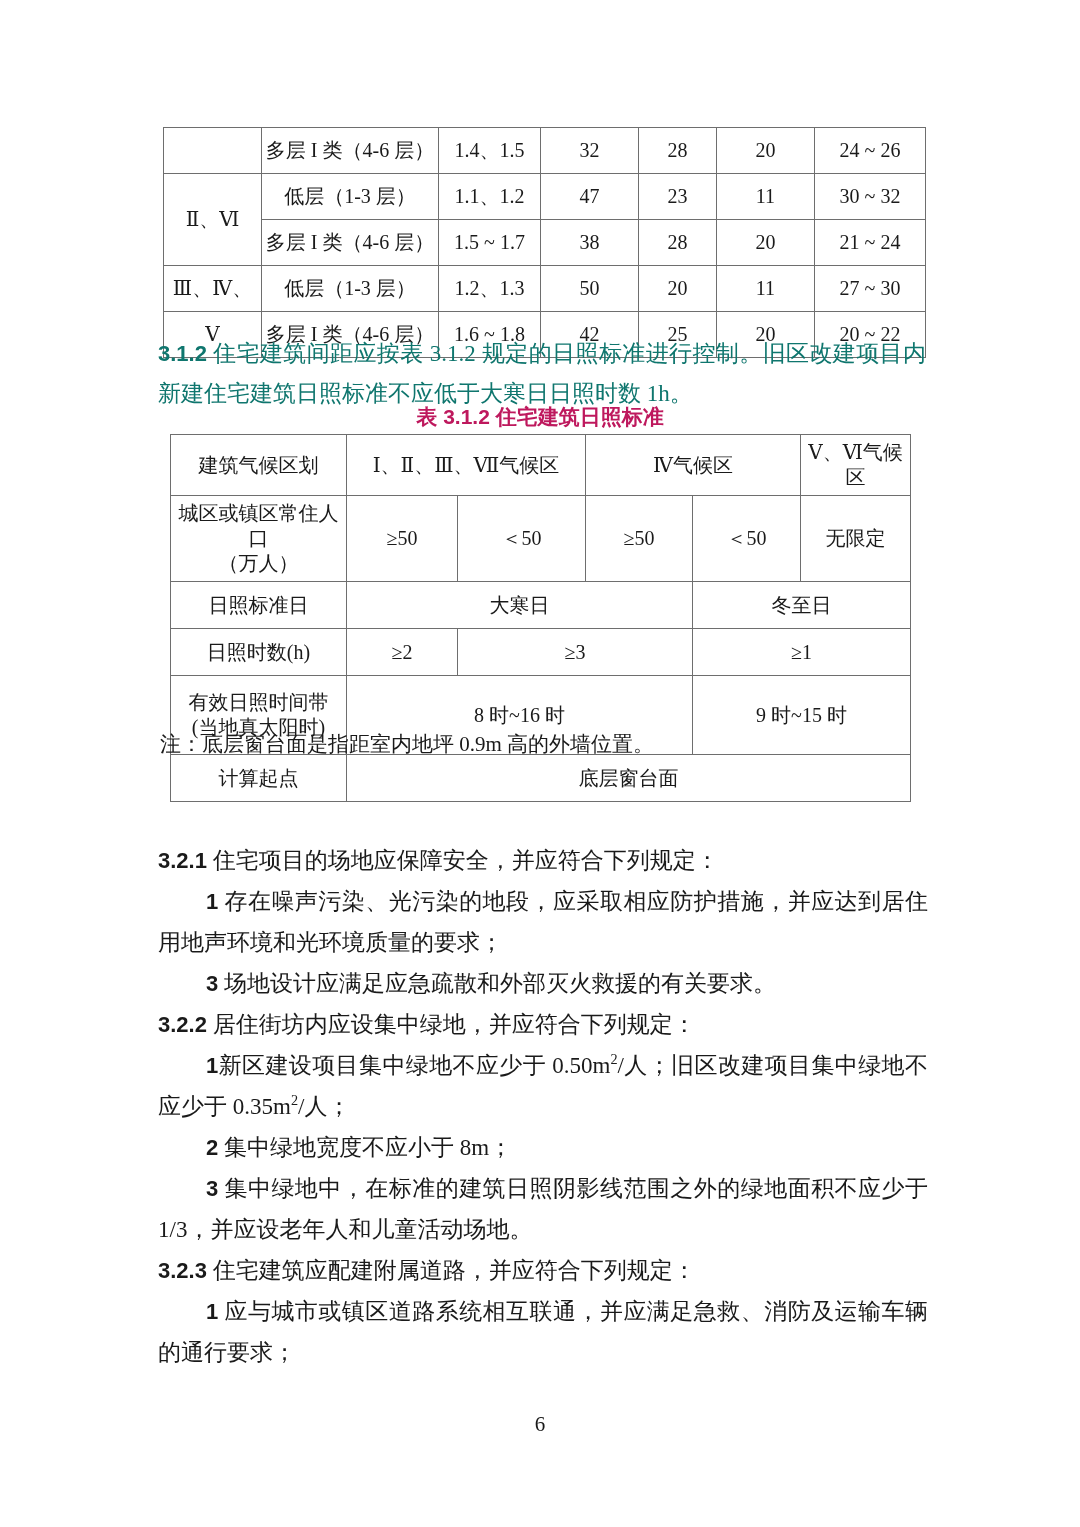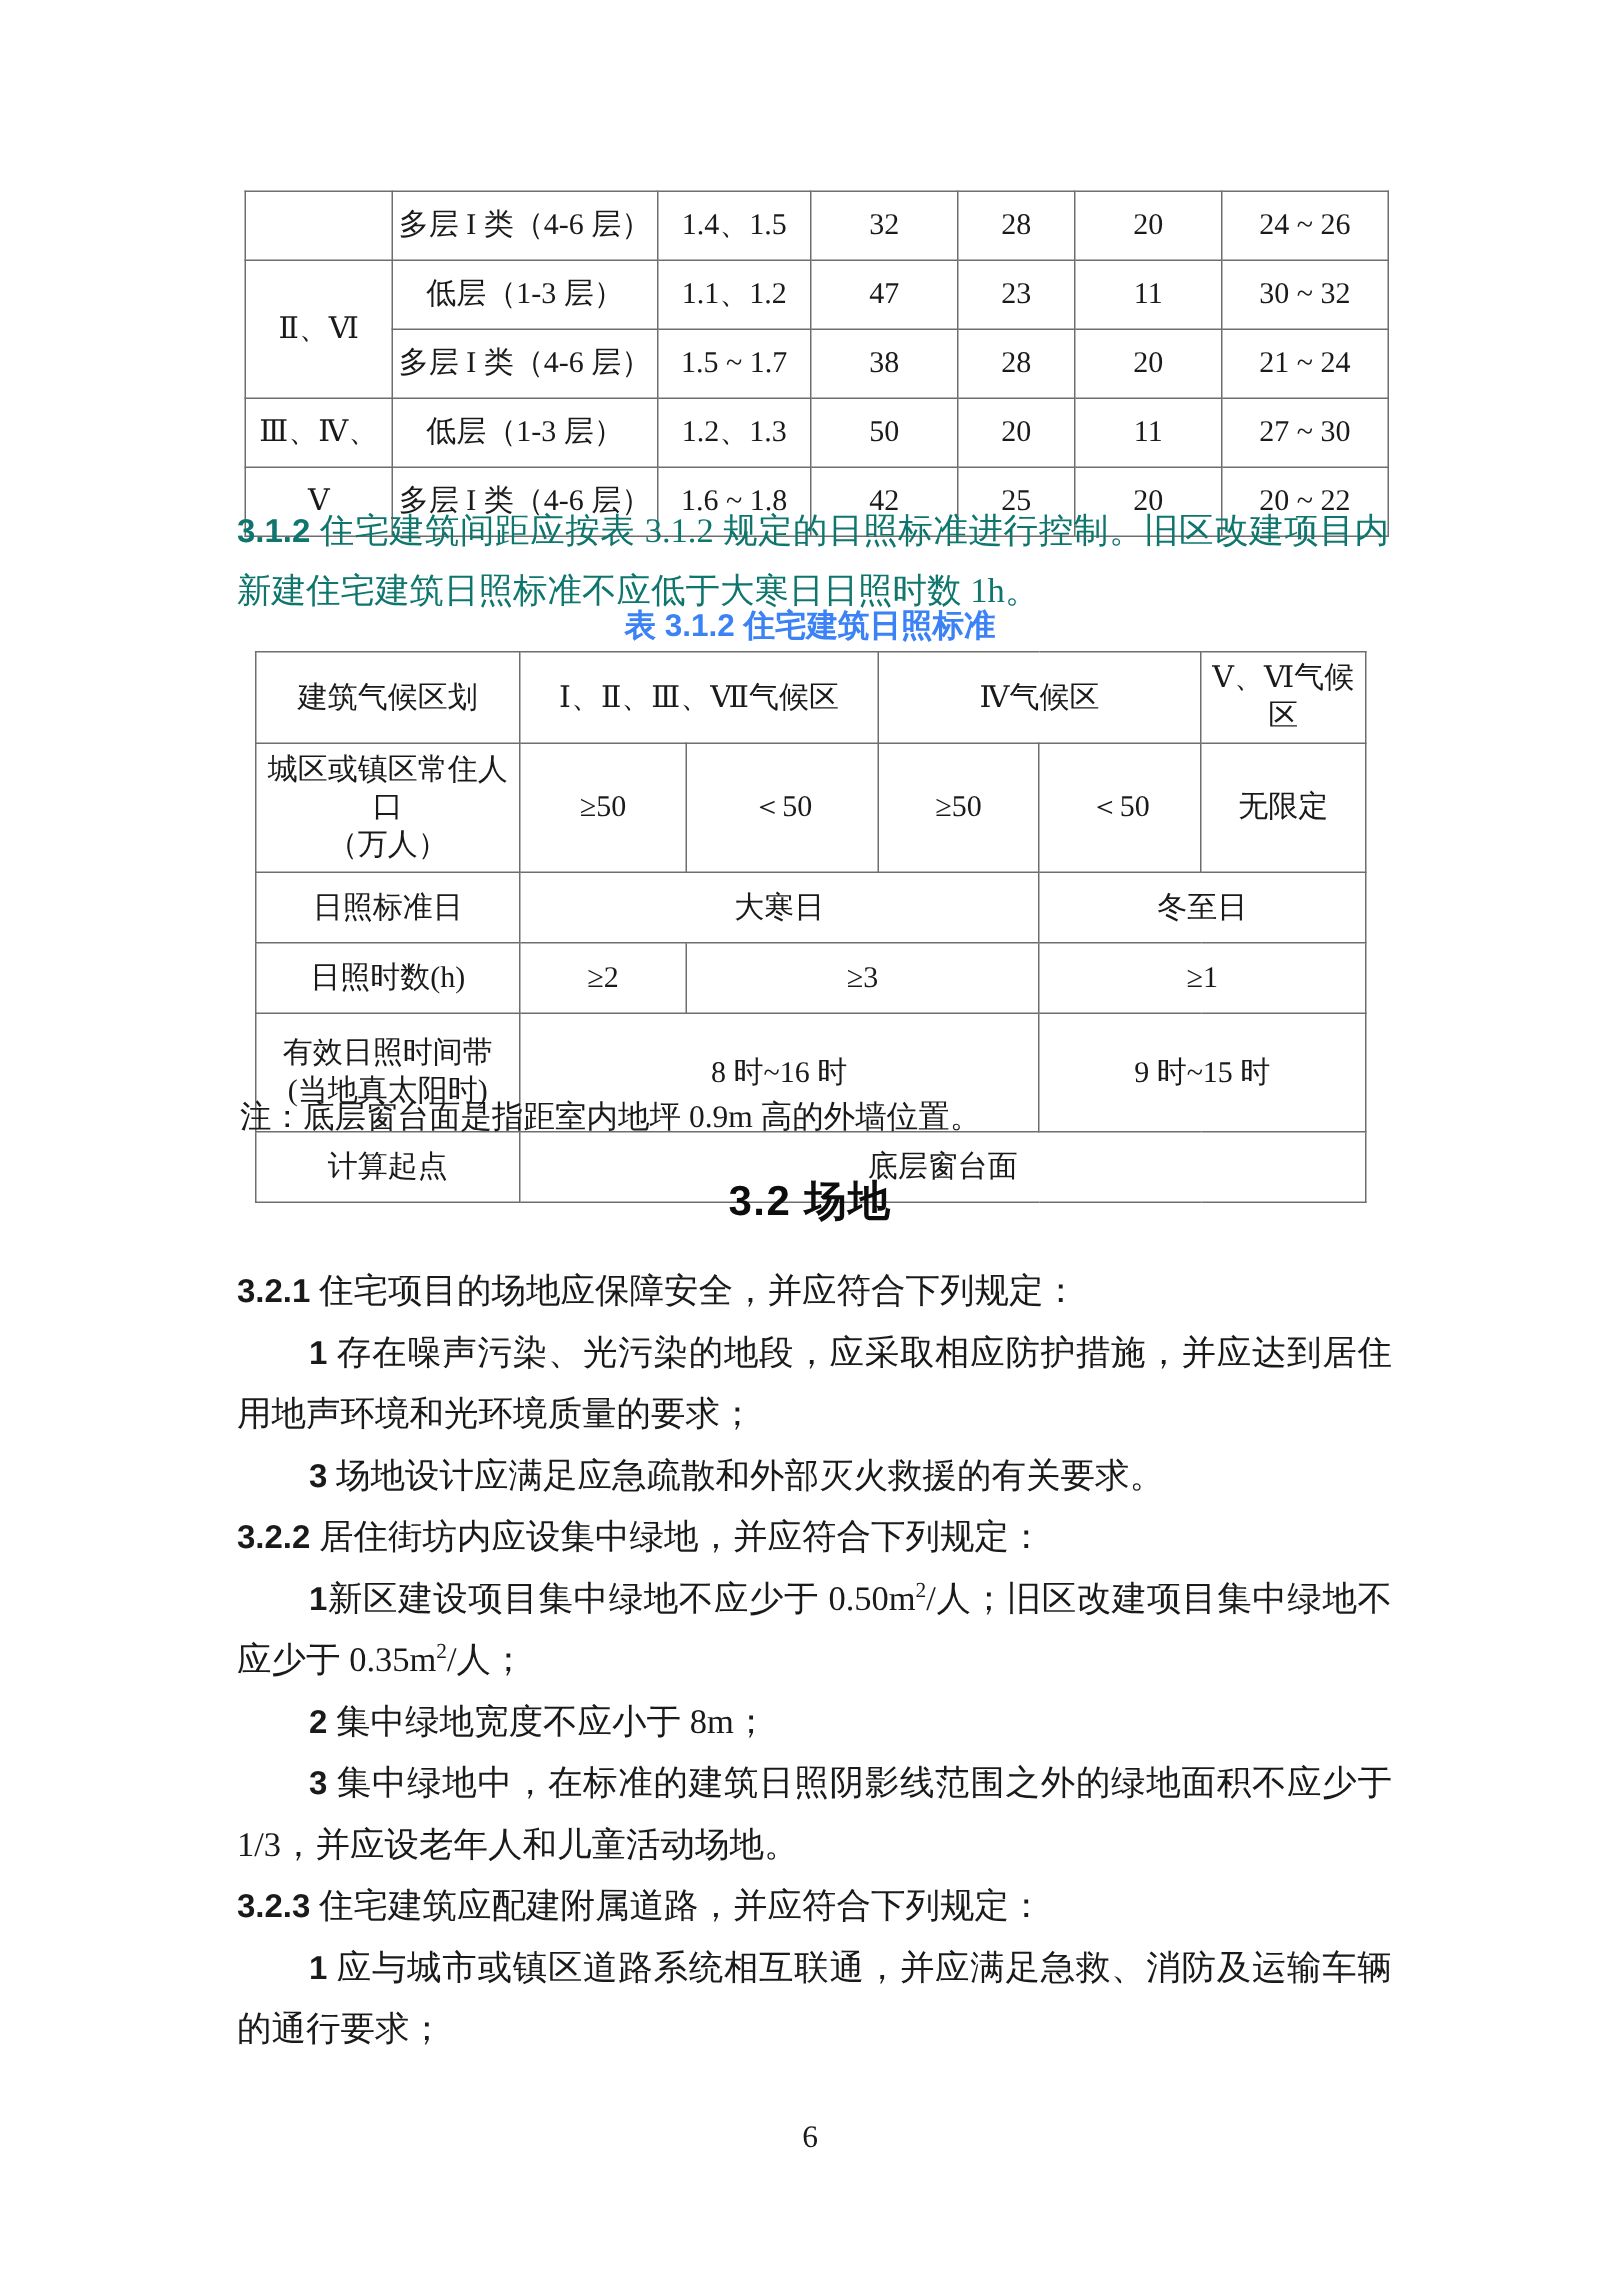--- a/index.html
+++ b/index.html
@@ -72,21 +72,21 @@
 
   
   .caption {
     position: absolute;
     width: 1080px;
     left: 0;
     text-align: center;
     font-weight: bold;
     font-size: 21px;
     font-family: "Liberation Sans", "DejaVu Sans", sans-serif;
-    color: #3b82f6;
+    color: #be185d;
   }
   #cap-312 { top: 403px; }
 
   
   #table-312 {
     position: absolute;
     left: 170px;
     top: 434px;
     width: 740px;
   }
@@ -275,21 +275,20 @@
       </tr>
       <tr class="r-start">
         <td>计算起点</td>
         <td colspan="5">底层窗台面</td>
       </tr>
     </tbody>
   </table>
 
   <div id="note">注：底层窗台面是指距室内地坪 0.9m 高的外墙位置。</div>
 
-  <div id="sec-32">3.2  场地</div>
 
   <div id="body-32">
 
     <p>
       <span class="num">3.2.1</span>
       <span>住宅项目的场地应保障安全，并应符合下列规定：</span>
     </p>
 
     <p class="sub">
       <span class="num">1</span>

